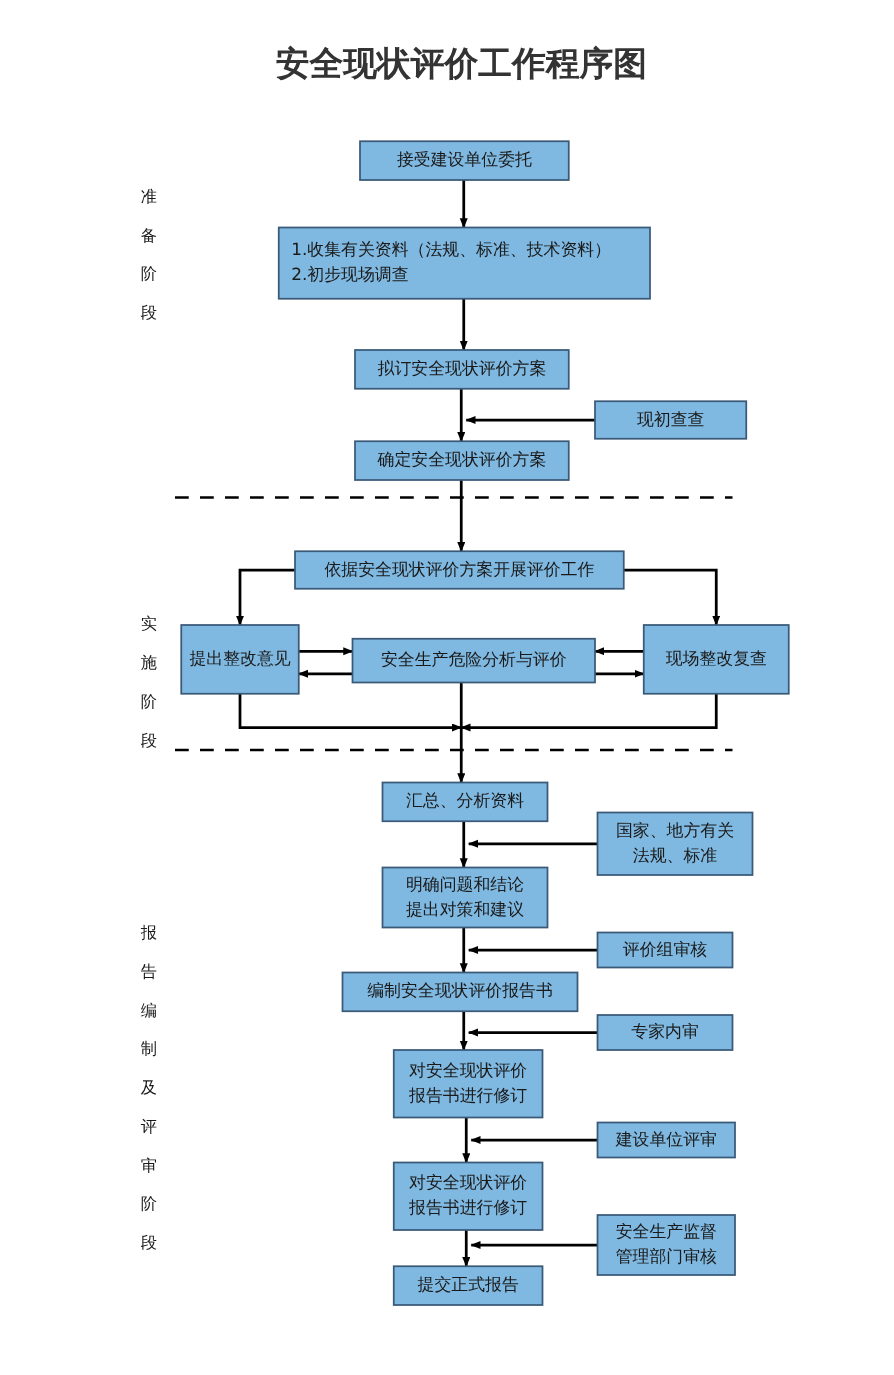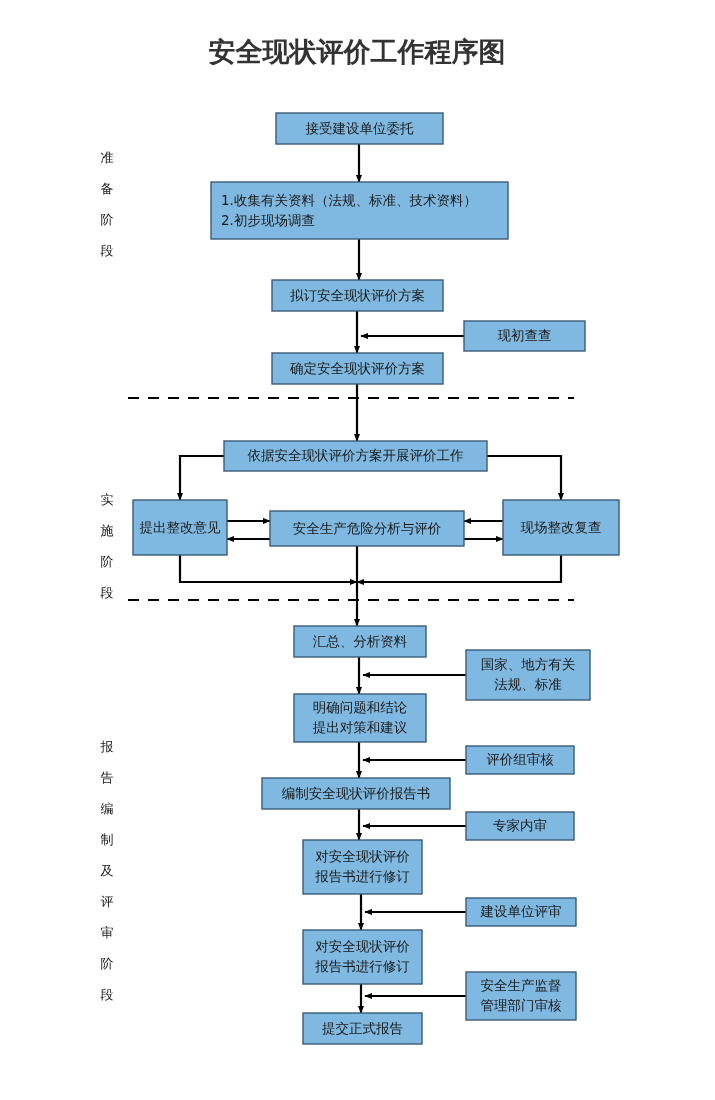--- a/index.html
+++ b/index.html
@@ -9,21 +9,21 @@
   }
   body {
     width: 715px;
     height: 1100px;
     position: relative;
     font-family: "DejaVu Sans", "Liberation Sans", sans-serif;
     overflow: hidden;
   }
   #chart-root {
     position: absolute;
-    left: 0; top: 0;
+    left: 12px; top: 0;
     width: 626px;
     height: 1100px;
     text-decoration: underline;
   }
   .title-text {
     font-family: "DejaVu Sans", "Liberation Sans", sans-serif;
     font-size: 27px;
     font-weight: bold;
     fill: #333333;
     text-anchor: middle;

